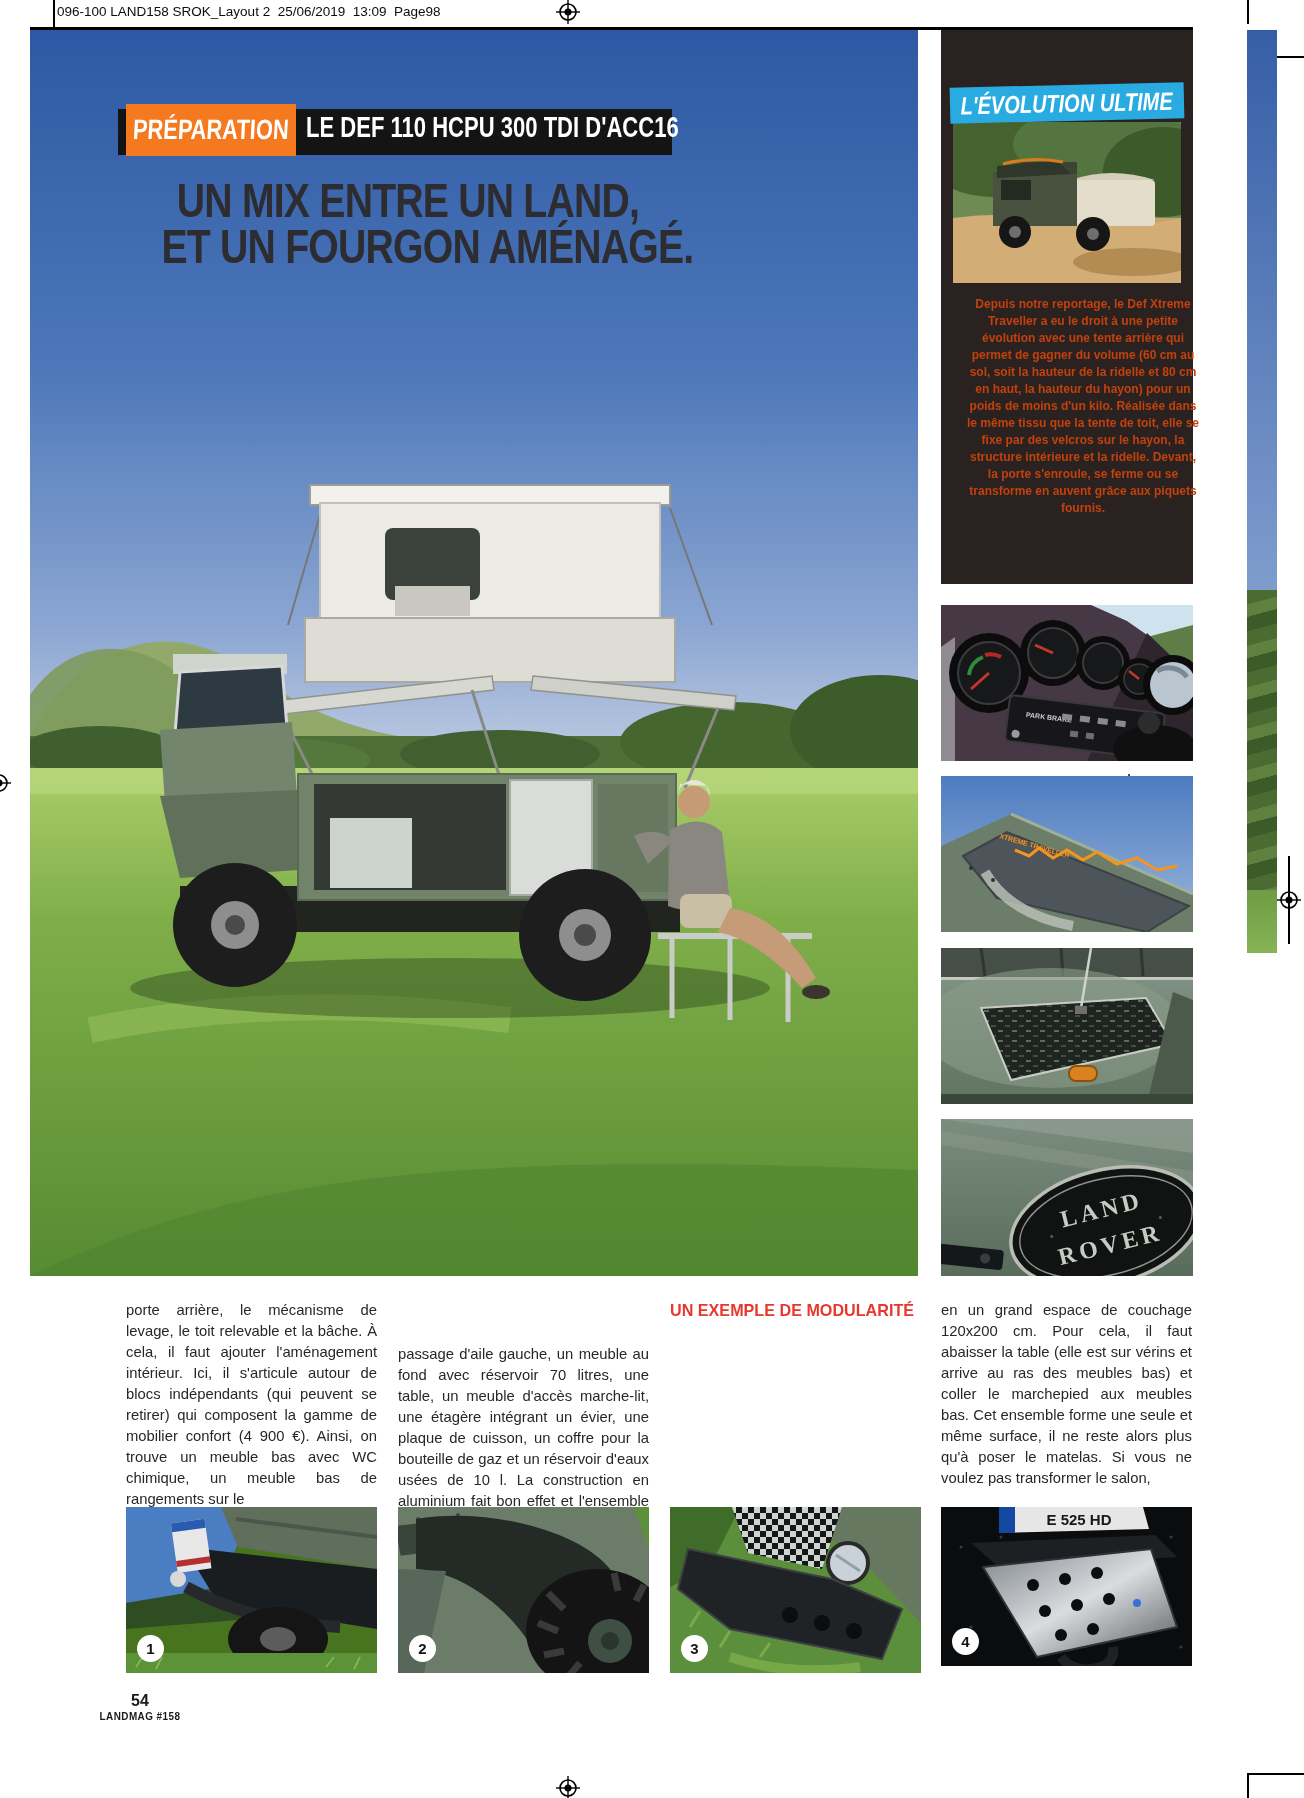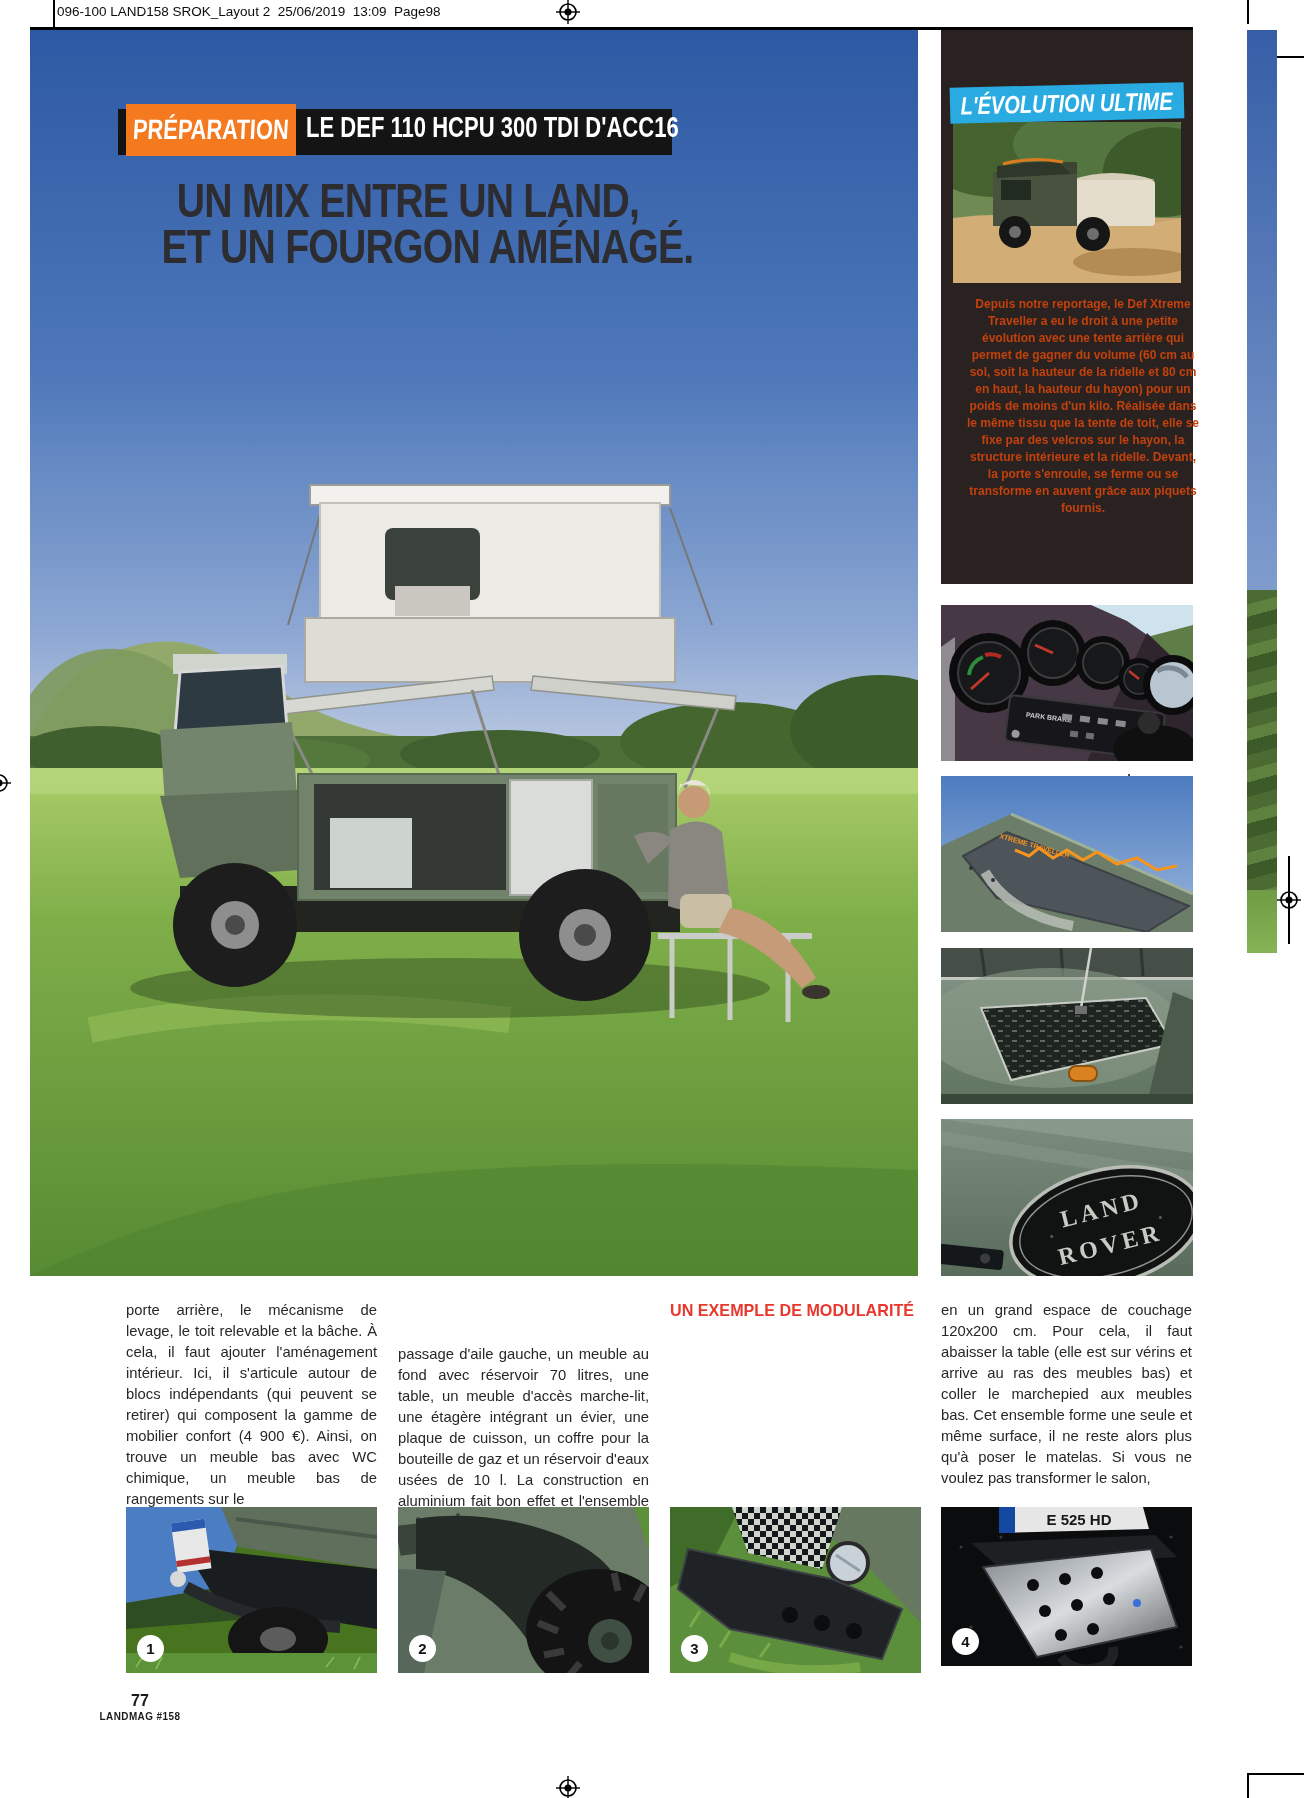--- a/index.html
+++ b/index.html
@@ -449,15 +449,15 @@
       <circle cx="120" cy="128" r="6"></circle>
         <circle cx="152" cy="122" r="6"></circle>
     </g>
     <path d="M120,150 q16,20 44,8 q10,-6 8,-18" stroke="#1f2224" stroke-width="10" fill="none"></path>
     <circle cx="196" cy="96" r="4" fill="#3a6fd8"></circle>
   </svg>
   <div class="badge">4</div>
 </div>
 
 <div class="abs footer">
-  <div class="pagenum">77</div>
+  <div class="pagenum">54</div>
   <div class="mag">LANDMAG #158</div>
 </div>
 
 </body></html>

